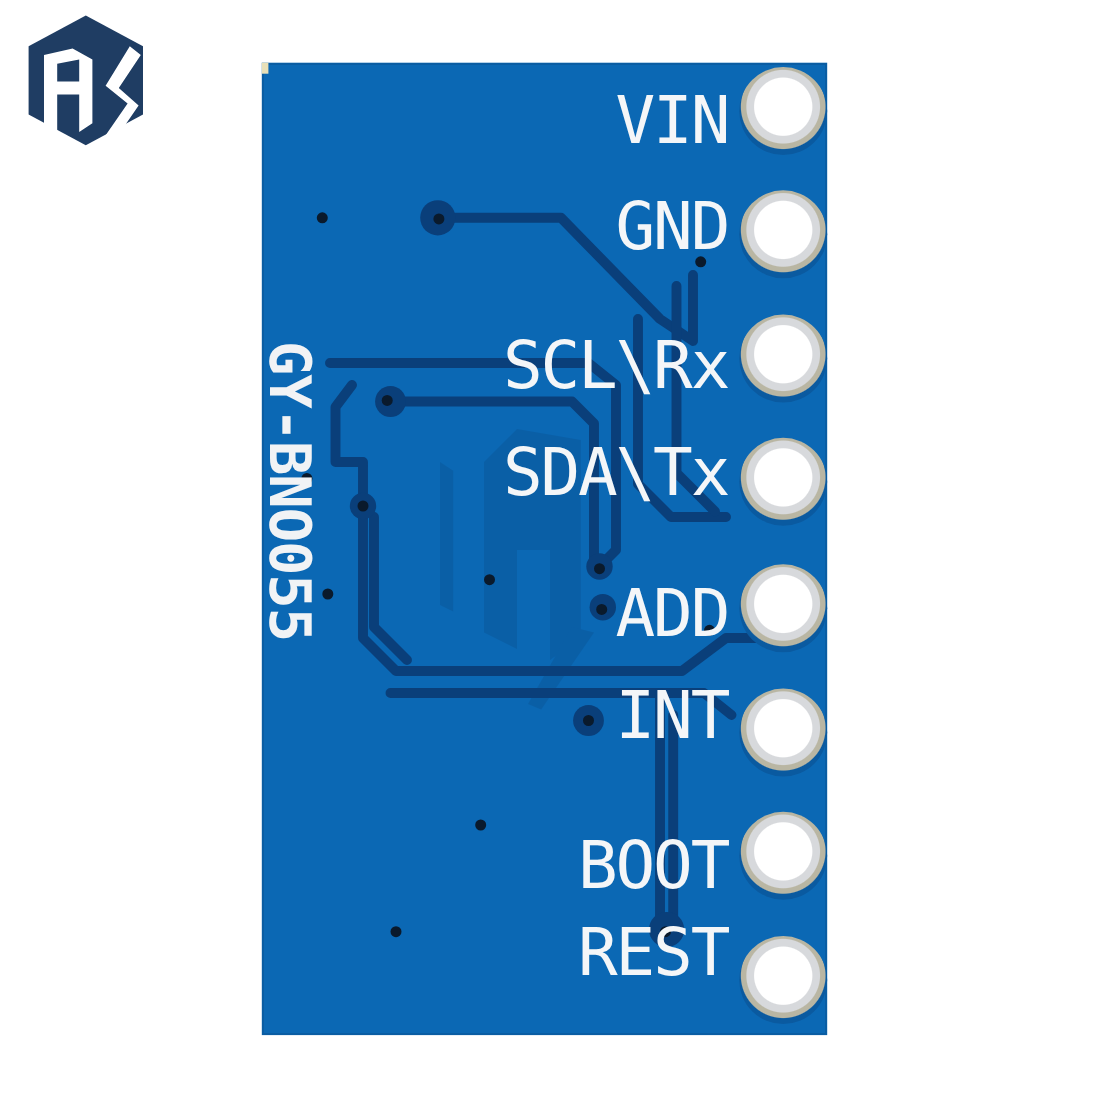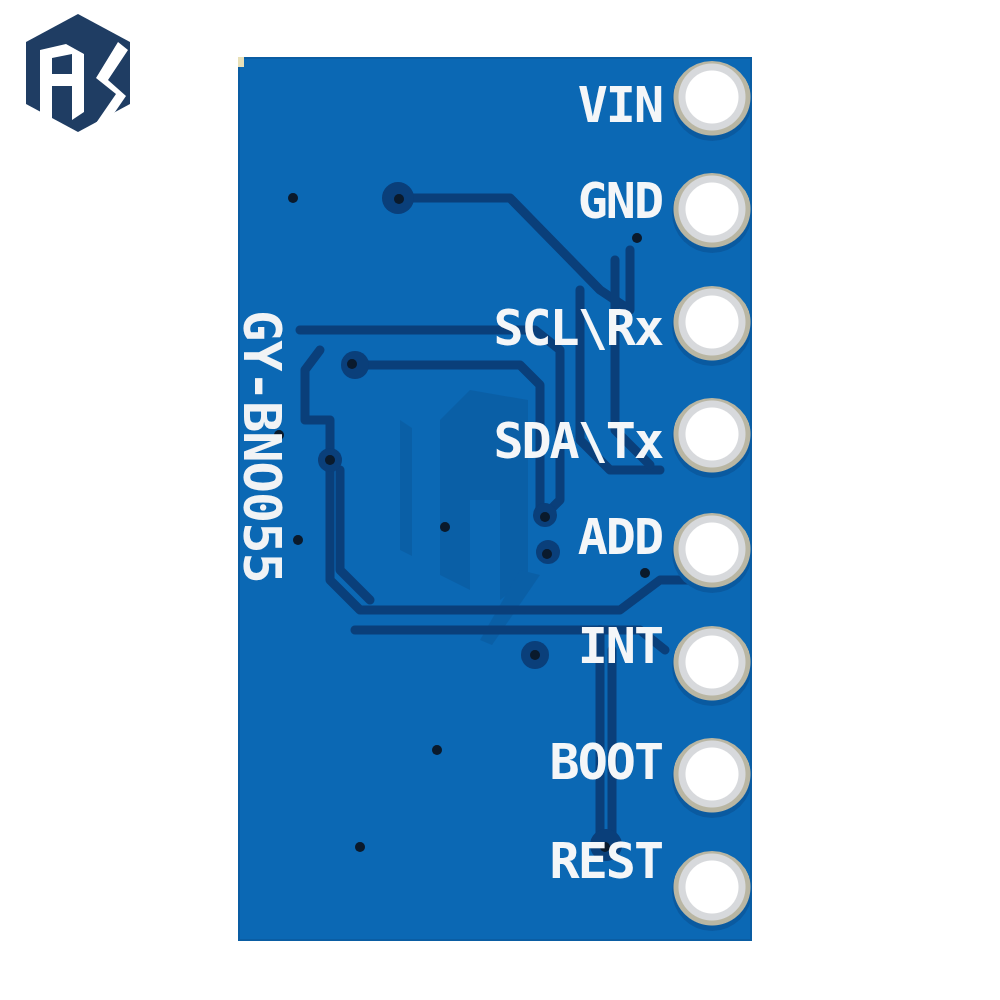--- a/index.html
+++ b/index.html
@@ -2,22 +2,22 @@
 <html><head>
 <meta charset="utf-8">
 <style>
   html, body { margin:0; padding:0; background:#ffffff; }
   body { width:1000px; height:1000px; position:relative; overflow:hidden; font-family:"DejaVu Sans", sans-serif; }
   .logo { position:absolute; left:22px; top:12px; width:112px; height:122px; }
   .board { position:absolute; left:238px; top:57px; width:514px; height:884px; background:#0b68b4;
            box-shadow: inset 0 0 0 2px #0a5da3; }
   .board-corner { position:absolute; left:238px; top:57px; width:6px; height:10px; background:#e8e0b8; }
   .traces { position:absolute; left:0; top:0; width:1000px; height:1000px; }
-  .pin-label { position:absolute; color:#f4f6f8; font-family:"DejaVu Sans Mono", monospace; font-weight:bold;
-               font-size:50px; letter-spacing:-2px; text-align:right; right:338px; line-height:1; }
+  .pin-label { position:absolute; color:#f4f6f8; font-family:"DejaVu Sans Mono", monospace; font-weight:normal;
+               font-size:60px; letter-spacing:-2px; text-align:right; right:338px; line-height:1; }
   .pad { position:absolute; left:672px; width:80px; height:80px; border-radius:50%;
          background: radial-gradient(circle at 50% 45%, #ffffff 0 26px, #d7d9dc 27px 33px, #b9b6a3 34px 38px, #0a5aa0 39px); }
   .silk-vertical { position:absolute; left:240px; top:310px; width:60px; height:360px; }
   .silk-vertical span { position:absolute; left:52px; top:0; transform-origin:0 0; transform:rotate(90deg);
         color:#f1f3f5; font-family:"DejaVu Sans Mono", monospace; font-weight:bold; font-size:52px; letter-spacing:-1px; white-space:nowrap; }
   .via { position:absolute; width:10px; height:10px; border-radius:50%; background:#0a1a2c; }
 </style>
 </head>
 <body>
 
@@ -78,24 +78,24 @@
 <div class="via" style="left:355px;top:842px;"></div>
 <div class="via" style="left:600px;top:842px;"></div>
 
 <div class="silk-vertical">
   <span>GY-BNO055</span>
 </div>
 
 <div class="pin-label" style="top:80px;">VIN</div>
 <div class="pin-label" style="top:176px;">GND</div>
 <div class="pin-label" style="top:303px;">SCL\Rx</div>
-<div class="pin-label" style="top:416px;">SDA\Tx</div>
-<div class="pin-label" style="top:512px;">ADD</div>
+<div class="pin-label" style="top:400px;">SDA\Tx</div>
+<div class="pin-label" style="top:528px;">ADD</div>
 <div class="pin-label" style="top:621px;">INT</div>
-<div class="pin-label" style="top:737px;">BOOT</div>
+<div class="pin-label" style="top:757px;">BOOT</div>
 <div class="pin-label" style="top:836px;">REST</div>
 
 <div class="pad" style="top:61px;"></div>
 <div class="pad" style="top:173px;"></div>
 <div class="pad" style="top:286px;"></div>
 <div class="pad" style="top:398px;"></div>
 <div class="pad" style="top:513px;"></div>
 <div class="pad" style="top:626px;"></div>
 <div class="pad" style="top:738px;"></div>
 <div class="pad" style="top:851px;"></div>

